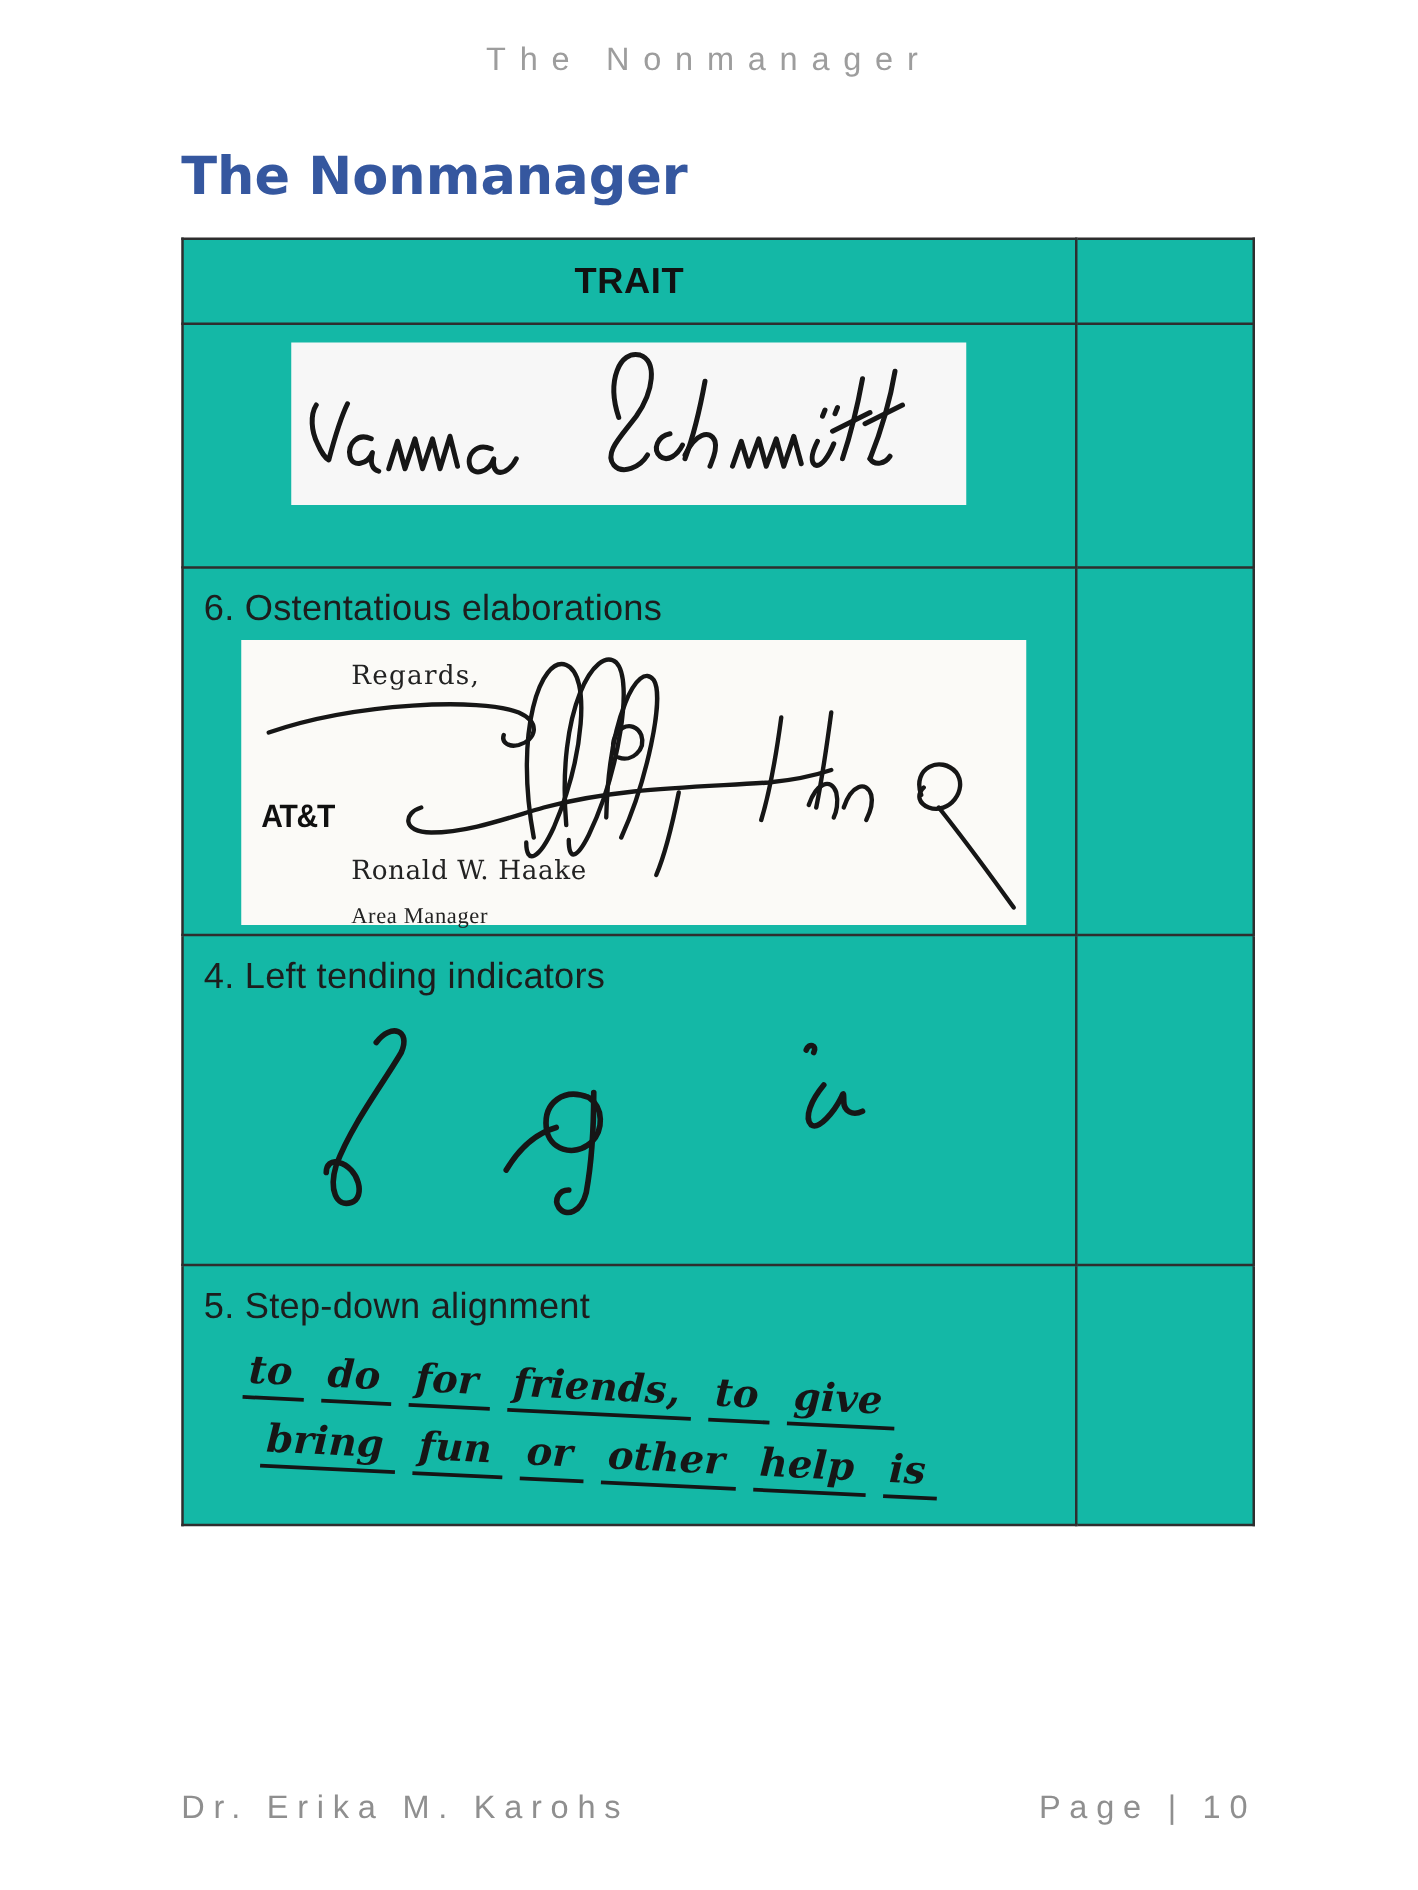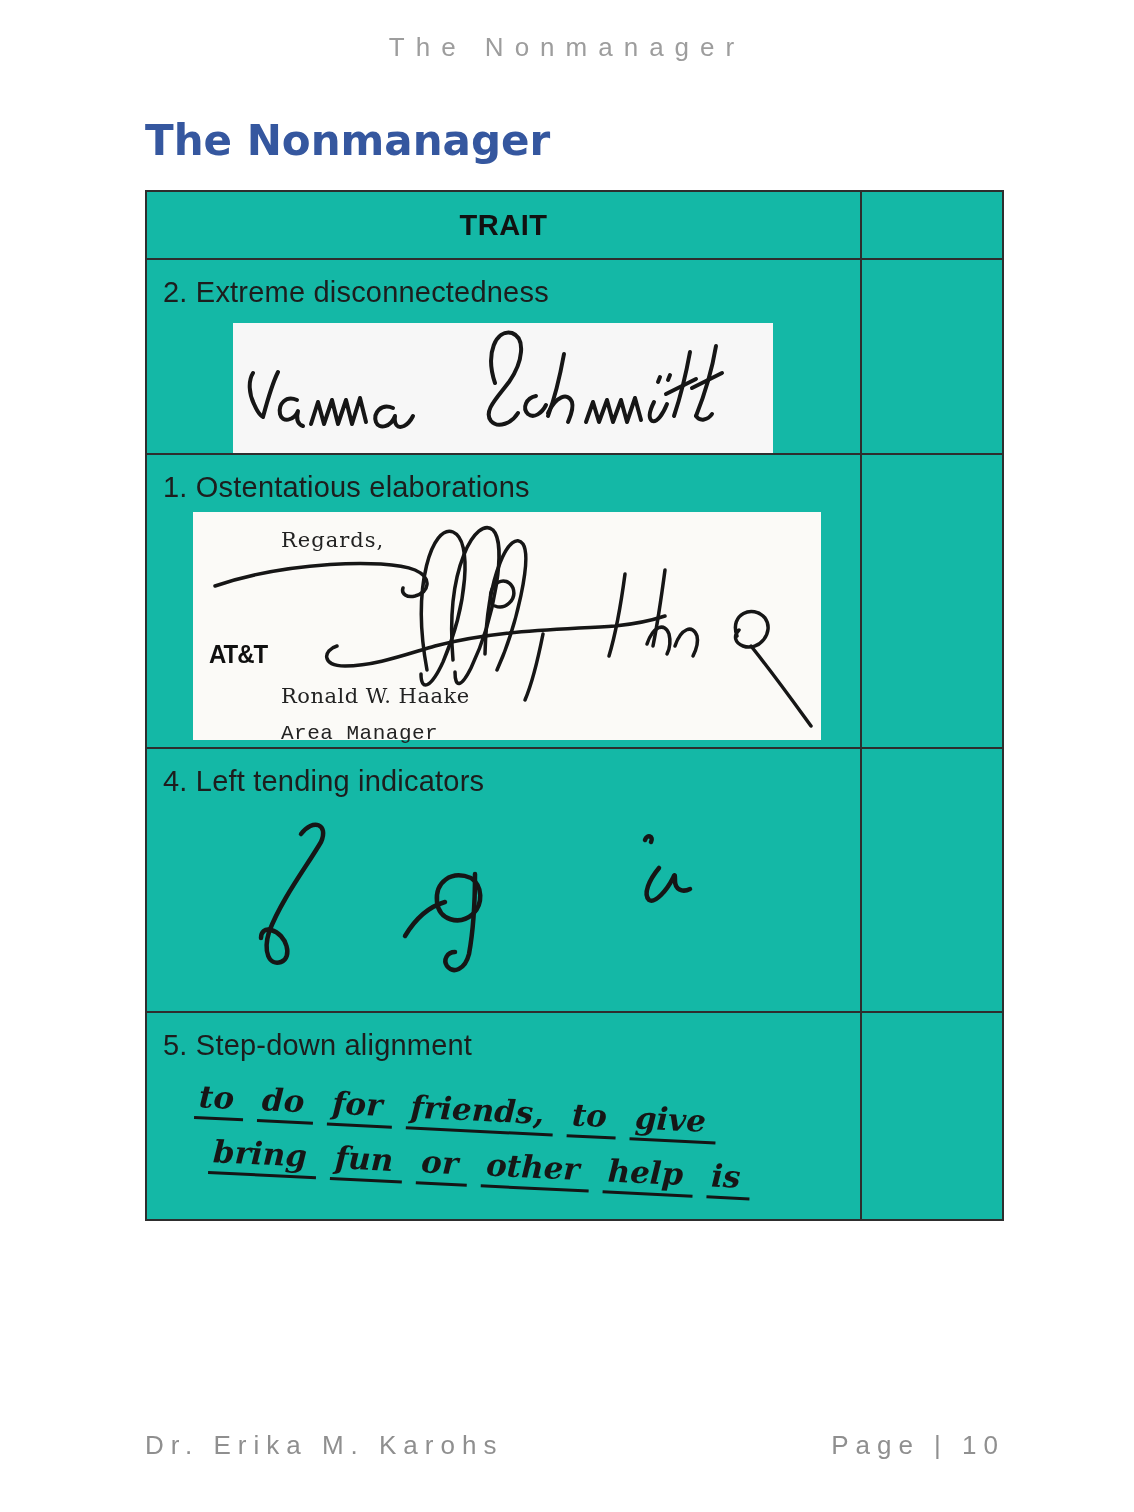--- a/index.html
+++ b/index.html
@@ -54,21 +54,21 @@
     position:absolute;left:16px;top:128px;
     font-family:"Liberation Sans",sans-serif;font-weight:800;font-size:24px;
     letter-spacing:-1px;color:#101010;transform:scaleY(1.08);
   }
   .haake-box .sig-name{
     position:absolute;left:88px;top:172px;
     font-family:"DejaVu Serif",serif;font-size:21px;color:#222;letter-spacing:0.5px;
   }
   .haake-box .sig-role{
     position:absolute;left:88px;top:210px;
-    font-family:Liberation Mono, monospace;font-size:21px;color:#222;letter-spacing:0.5px;
+    font-family:Liberation Serif, serif;font-size:18px;color:#222;letter-spacing:0.5px;
   }
   .haake-box svg{position:absolute;left:0;top:0;}
   .letters-box{margin:14px 0 0 60px;}
   .hw-block{margin:16px 0 0 48px;}
   .hw-line{
     width:fit-content;transform:rotate(2.8deg);transform-origin:left center;
     white-space:nowrap;
   }
   .hw-line.l2{margin-top:14px;margin-left:14px;}
   .hw-word{
@@ -98,21 +98,20 @@
     </colgroup>
   <tbody>
     <tr class="head-row">
       <th>TRAIT</th>
       <th></th>
     </tr>
 
 
     <tr class="row-2">
       <td>
-        <div class="trait">2. Extreme disconnectedness</div>
         <div class="vanna-box">
           <svg class="sig" width="540" height="130" viewBox="0 0 540 130">
             <g stroke-width="4">
               <path d="M20,50 C15,58 16,71 21,81 C24,88 28,93 30,94 C34,79 39,61 45,49"></path>
               <path d="M64,77 C53,72 45,81 47,91 C49,100 61,98 65,88 C63,96 64,101 70,103"></path>
               <path d="M78,101 L85,79 L91,101 L99,77 L105,101 L113,77 L119,101 L127,75 L133,99"></path>
               <path d="M160,85 C148,80 140,90 143,99 C146,107 158,104 162,93 C161,101 164,106 171,103 C175,101 178,97 180,93"></path>
               <path d="M262,60 C252,30 263,6 279,10 C293,15 290,39 276,59 C264,75 250,88 258,98 C265,106 279,100 285,90"></path>
               <path d="M303,73 C293,75 289,85 295,91 C301,96 309,90 313,82"></path>
               <path d="M331,31 C327,53 321,77 315,93"></path>
@@ -128,21 +127,21 @@
               <path d="M463,93 C467,99 475,97 479,91"></path>
             </g>
           </svg>
         </div>
       </td>
       <td></td>
     </tr>
 
     <tr class="row-3">
       <td>
-        <div class="trait">1. Ostentatious elaborations</div>
+        <div class="trait">6. Ostentatious elaborations</div>
         <div class="haake-box">
           <span class="salutation">Regards,</span>
           <span class="att-logo">AT&amp;T</span>
           <span class="sig-name">Ronald W. Haake</span>
           <span class="sig-role">Area Manager</span>
           <svg class="sig" width="628" height="228" viewBox="0 0 628 228">
             <g stroke-width="3.5">
               <path d="M22,74 C92,50 192,46 222,58 C240,66 236,80 222,84 C214,86 208,82 210,76"></path>
               <path d="M234,158 C218,72 240,12 260,20 C280,28 274,94 250,150 C238,176 228,180 228,162"></path>
               <path d="M260,148 C252,54 284,4 300,18 C314,32 302,106 278,156 C268,176 262,176 262,160"></path>

